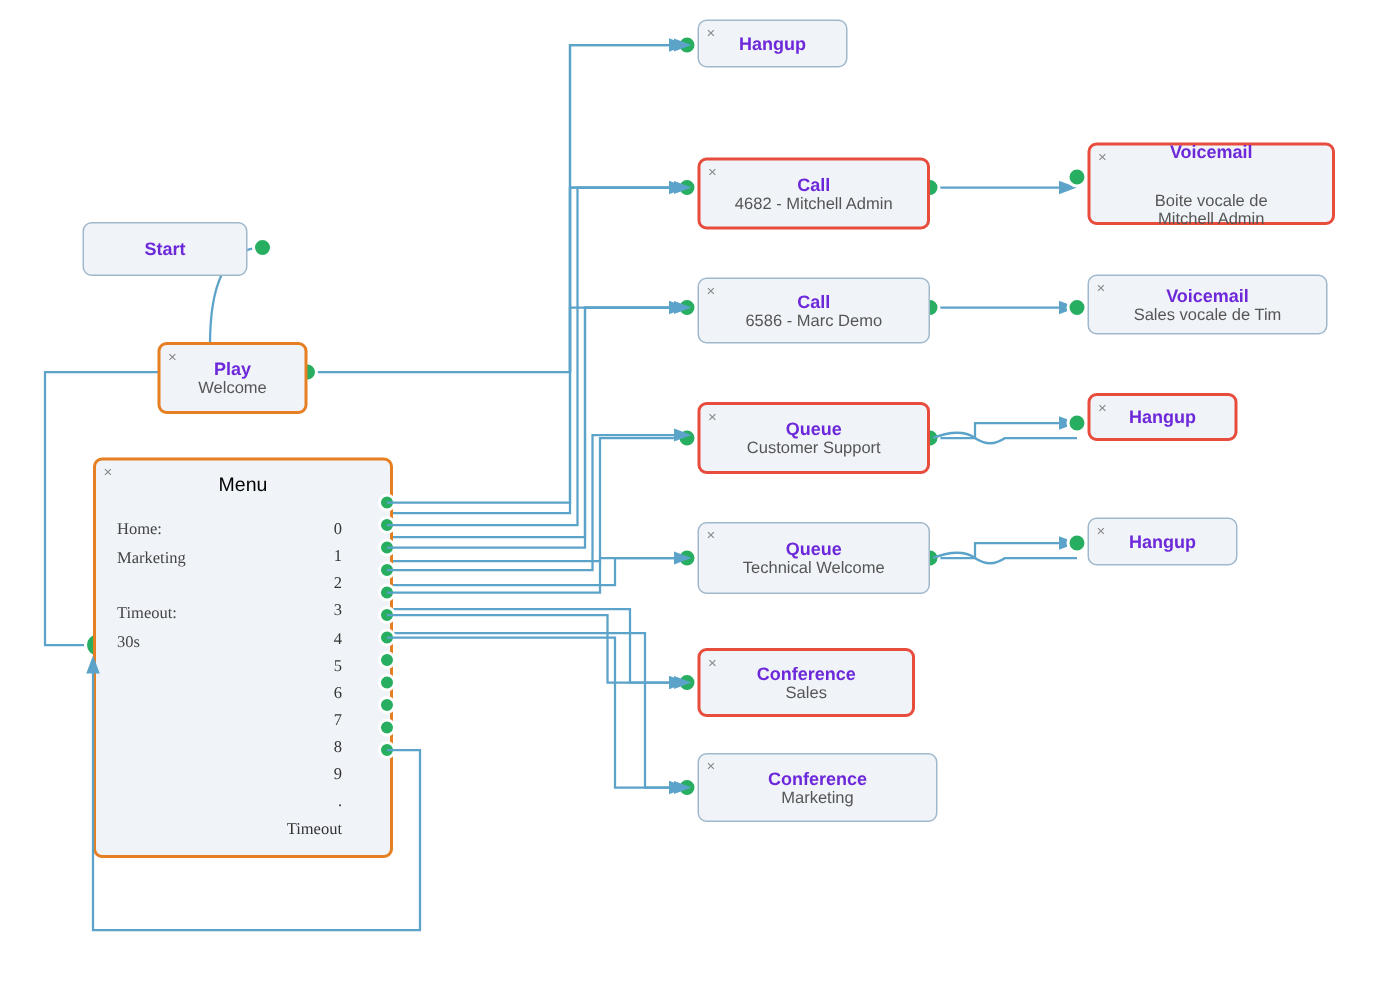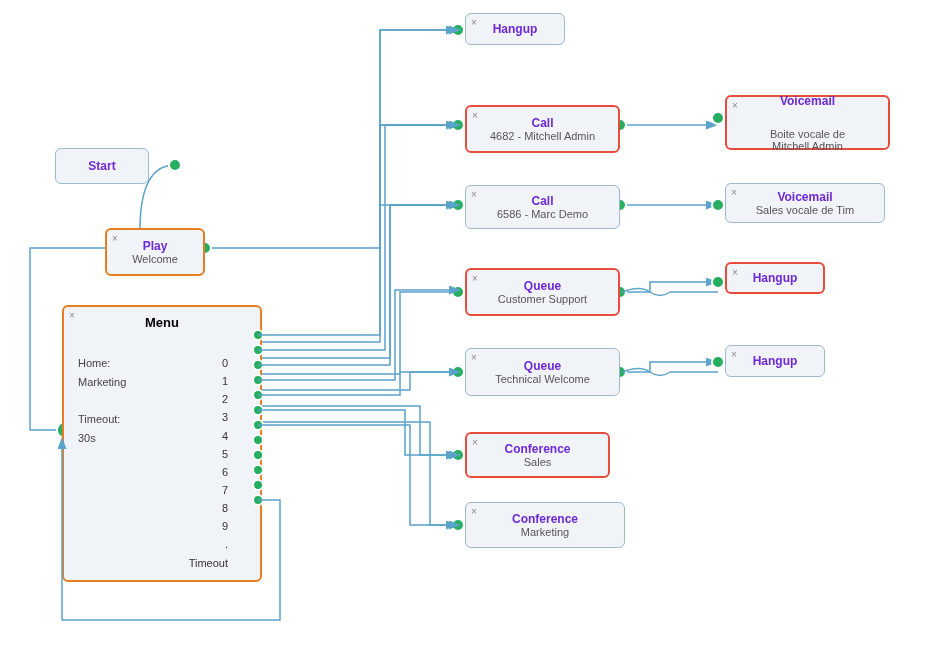--- a/index.html
+++ b/index.html
@@ -57,23 +57,23 @@
     }
     .menu-node {
       position: absolute;
       background: #f0f4f8;
       border: 2px solid #e67e22;
       border-radius: 6px;
       padding: 8px 14px;
       text-align: center;
     }
     .menu-node .menu-title {
-      font-weight: bold;
+      font-weight: normal;
       font-size: 13px;
-      margin-bottom: 24px;
+      margin-bottom: 14px;
     }
   </style>
 </head>
 <body>
 
 <div id="canvas">
   <svg id="connections">
 
     <defs>
       <marker id="arrow" markerWidth="8" markerHeight="8" refX="6" refY="3" orient="auto">
@@ -145,21 +145,21 @@
     <circle cx="718" cy="205" r="6" fill="#27ae60" stroke="white" stroke-width="2"></circle>
 
     <circle cx="718" cy="282" r="6" fill="#27ae60" stroke="white" stroke-width="2"></circle>
 
     <circle cx="718" cy="362" r="6" fill="#27ae60" stroke="white" stroke-width="2"></circle>
 
     <path d="M 622 292 Q 640 285 650 292 Q 660 299 670 292 L 718 292" stroke="#5ba3c9" stroke-width="1.5" fill="none"></path>
     <path d="M 622 372 Q 640 365 650 372 Q 660 379 670 372 L 718 372" stroke="#5ba3c9" stroke-width="1.5" fill="none"></path>
   </svg>
 
-  <div class="node" style="left:55px; top:148px; width:94px; height:36px;">
+  <div class="node" style="left:55px; top:148px; width:110px; height:36px;">
     <span class="node-title">Start</span>
   </div>
 
   <div class="node orange-border" style="left:105px; top:228px; width:100px; height:48px;">
     <span class="node-close">×</span>
     <span class="node-title">Play</span>
     <span class="node-subtitle">Welcome</span>
   </div>
 
   <div class="node" style="left:465px; top:13px; width:100px; height:32px;">
@@ -222,21 +222,21 @@
 
   <div class="node" style="left:465px; top:502px; width:160px; height:46px;">
     <span class="node-close">×</span>
     <span class="node-title">Conference</span>
     <span class="node-subtitle">Marketing</span>
   </div>
 
   <div class="menu-node" style="left:62px; top:305px; width:200px;">
     <span class="node-close">×</span>
     <div class="menu-title">Menu</div>
-    <div style="display:flex; gap:8px; align-items:flex-start;">
+    <div style="display:flex; gap:8px; align-items:flex-start;font-family:Liberation Serif, serif;">
       <div style="font-size:11px; color:#444; text-align:left; line-height:1.7;">
         <div>Home:</div>
         <div>Marketing</div>
         <div>&nbsp;</div>
         <div>Timeout:</div>
         <div>30s</div>
       </div>
       <div style="flex:1;"></div>
       <div style="font-size:11px; color:#333; text-align:right; line-height:1.65; position:relative; padding-right:18px;">
         <div>0</div>

